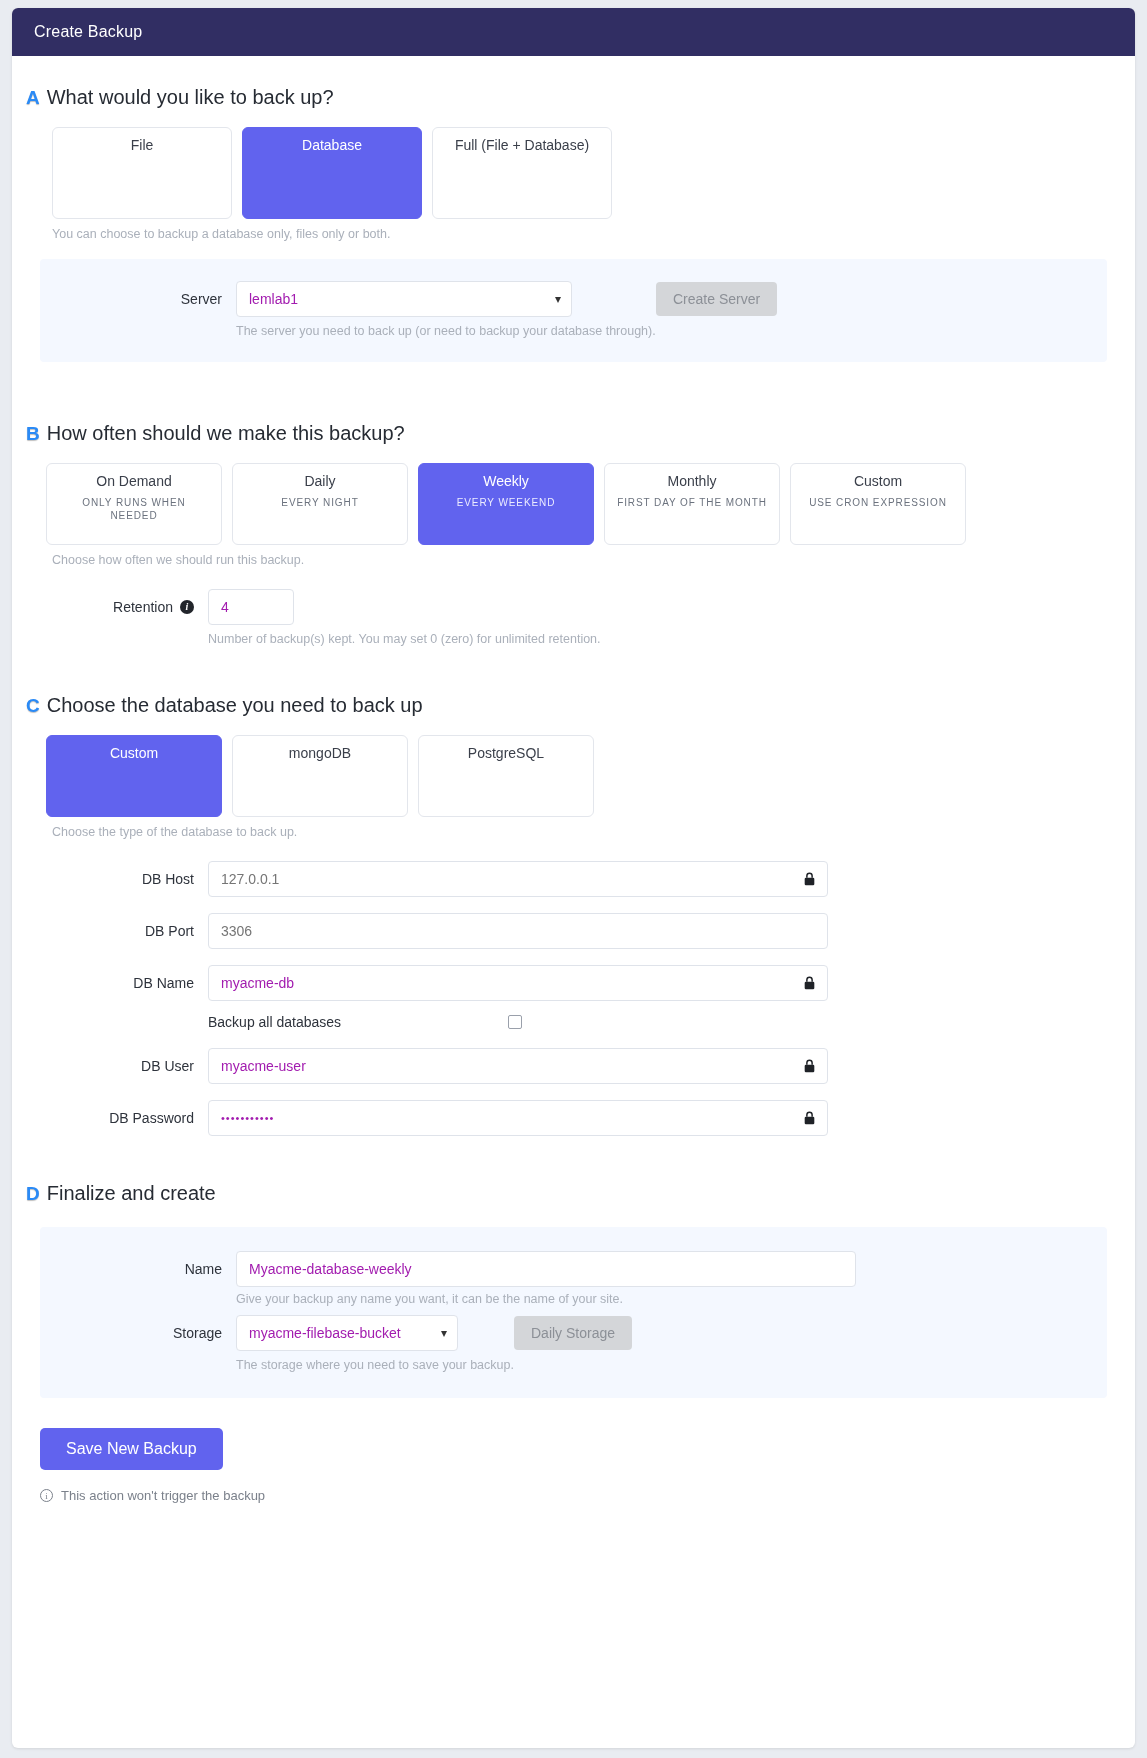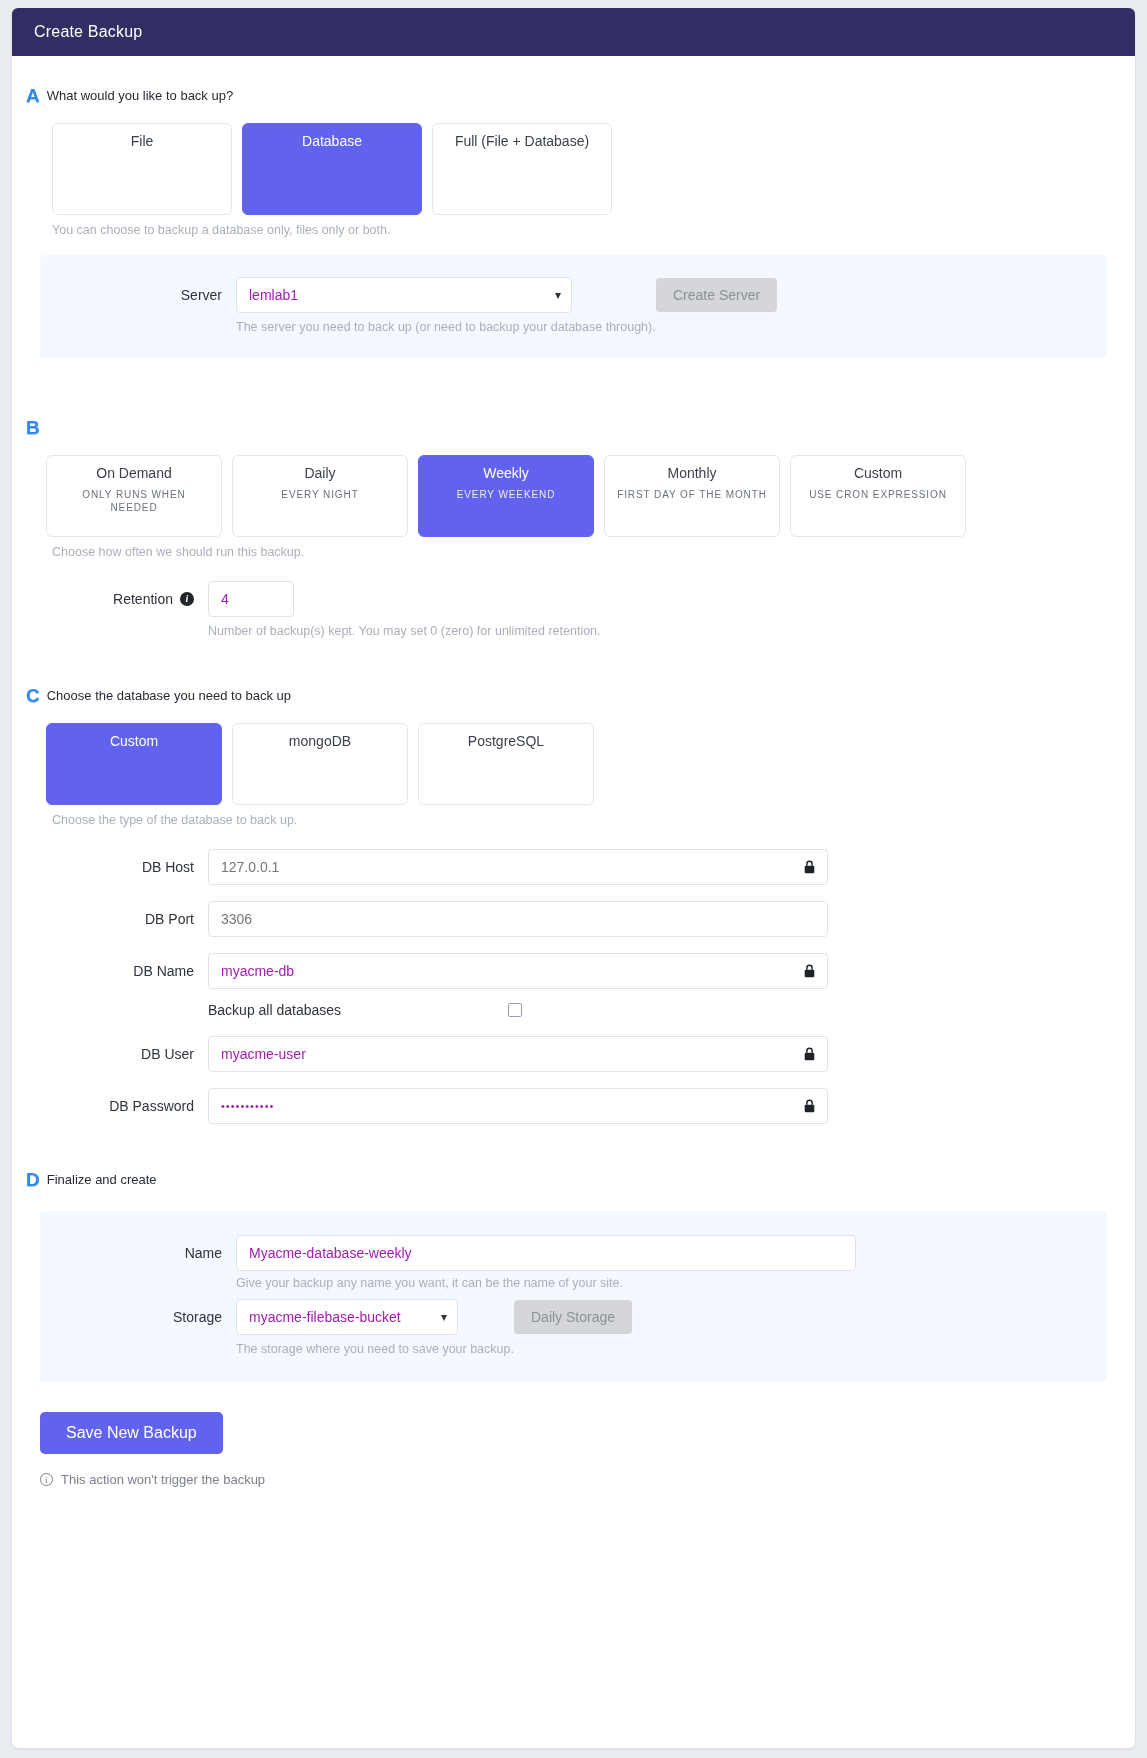--- a/index.html
+++ b/index.html
@@ -47,21 +47,21 @@
     margin-top: 30px;
   }
   .step-letter {
     color: #2a8af6;
     font-weight: bold;
     font-size: 19px;
     line-height: 1;
     text-shadow: 0 1px 1px rgba(0,0,0,.25);
   }
   .section-title {
-    font-size: 13px;
+    font-size: 20px;
     color: #262b33;
     font-weight: normal;
   }
 
   
   .choice-row {
     display: flex;
     gap: 10px;
     padding: 0 40px;
     margin-top: 18px;
@@ -293,20 +293,21 @@
       <div class="frow">
         <div class="flabel"></div>
         <div class="sub-hint">The server you need to back up (or need to backup your database through).</div>
       </div>
     </div>
 
     <div class="spacer-20"></div>
 
     <div class="section-head" style="margin-top:40px">
       <span class="step-letter">B</span>
+      <span class="section-title">How often should we make this backup?</span>
     </div>
 
     <div class="choice-row freq" style="padding:0 34px">
       <div class="choice">
         <span>On Demand</span>
         <span class="sub">ONLY RUNS WHEN NEEDED</span>
       </div>
       <div class="choice">
         <span>Daily</span>
         <span class="sub">EVERY NIGHT</span>

